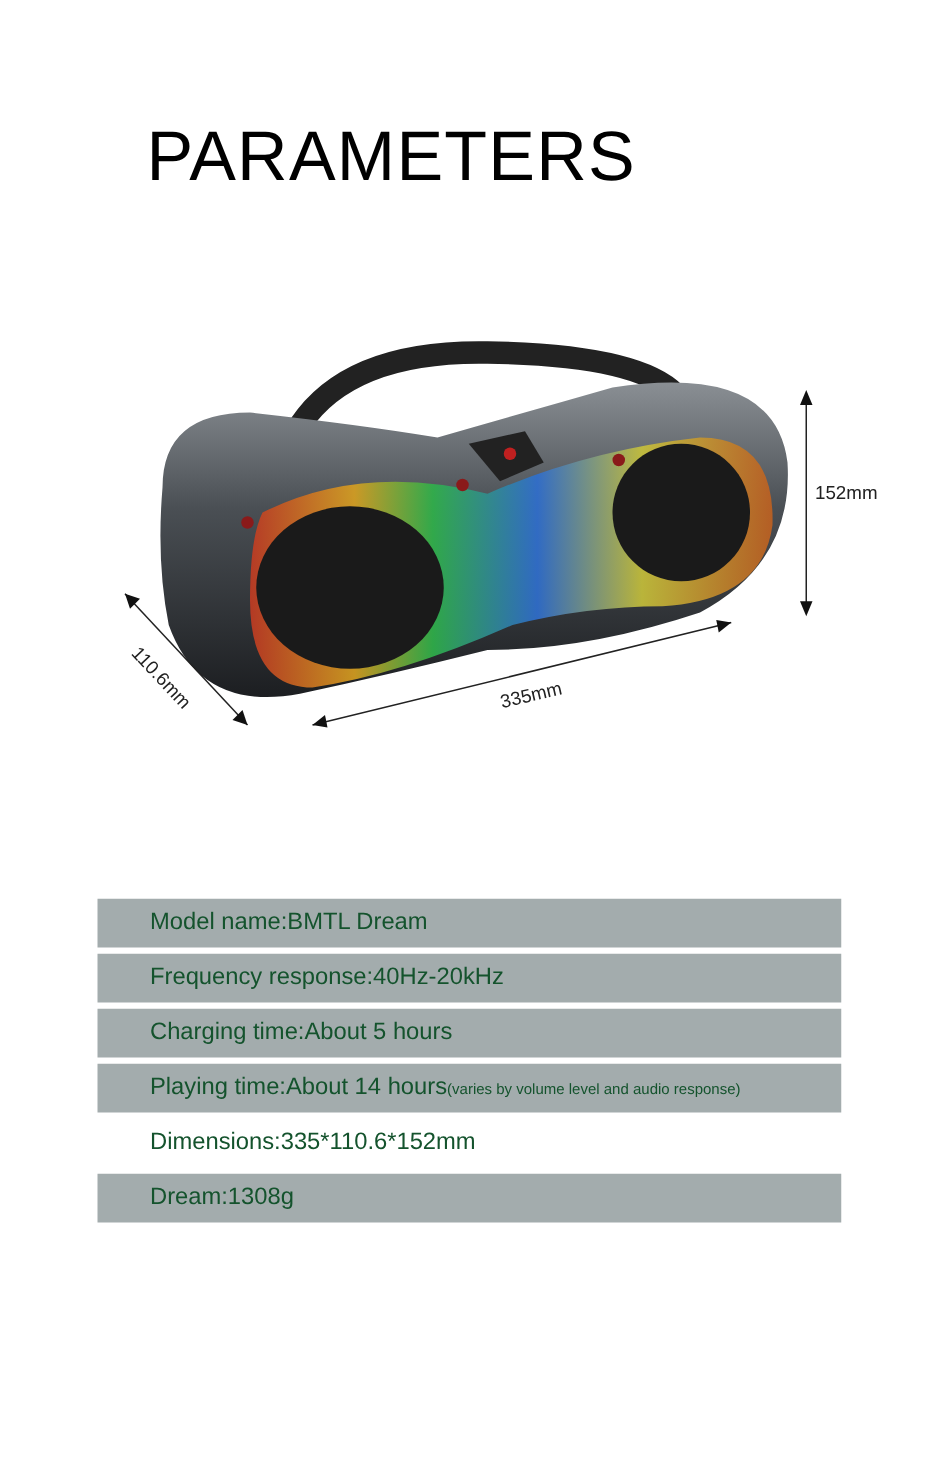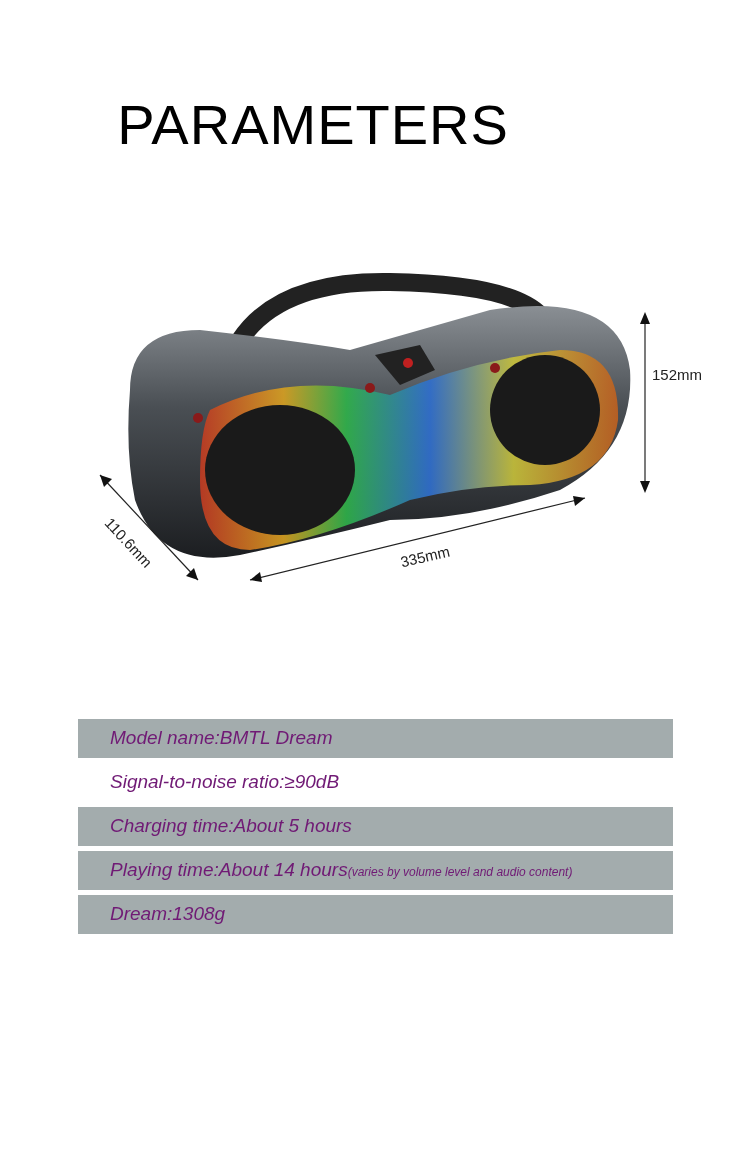--- a/index.html
+++ b/index.html
@@ -1,21 +1,21 @@
 <!DOCTYPE html>
 <html><head>
 <meta charset="utf-8">
 <style>
   html,body{margin:0;padding:0;background:#fff;}
   body{width:750px;height:1175px;position:relative;overflow:hidden;font-family:"Liberation Sans",sans-serif;color:#111;}
   .title{position:absolute;left:0;top:92px;width:626px;text-align:center;font-size:56px;font-weight:400;letter-spacing:1px;color:#000;}
   .product{position:absolute;left:90px;top:270px;width:570px;height:320px;}
   .dim-label{position:absolute;font-size:15px;color:#222;}
   .specs{position:absolute;left:78px;top:719px;width:595px;}
-  .row{height:38.5px;line-height:38.5px;padding-left:32px;font-size:19px;color:#701a75;margin-bottom:5.5px;font-style:italic;}
+  .row{height:38.5px;line-height:38.5px;padding-left:42px;font-size:19px;color:#14532d;margin-bottom:5.5px;}
   .row.shade{background:#a3acad;}
   .note{font-size:12px;}
 </style>
 </head>
 <body>
 
 <div class="title">PARAMETERS</div>
 
 <svg class="product" viewBox="0 0 570 320">
   <defs>
@@ -47,23 +47,24 @@
   <polygon points="10,205 22,209 14,217" fill="#111"></polygon>
     <polygon points="108,310 96,306 104,298" fill="#111"></polygon>
   <line x1="160" y1="310" x2="495" y2="228" stroke="#222" stroke-width="1.2"></line>
   <polygon points="160,310 170,302 172,312" fill="#111"></polygon>
     <polygon points="495,228 485,236 483,226" fill="#111"></polygon>
   <line x1="555" y1="45" x2="555" y2="220" stroke="#222" stroke-width="1.2"></line>
   <polygon points="555,42 550,54 560,54" fill="#111"></polygon>
     <polygon points="555,223 550,211 560,211" fill="#111"></polygon>
 </svg>
 
-<div class="dim-label" style="left:652px;top:366px;">152mm</div>
+<div class="dim-label" style="left:652px;top:386px;">152mm</div>
 <div class="dim-label" style="left:400px;top:548px;transform:rotate(-13deg);">335mm</div>
 <div class="dim-label" style="left:98px;top:534px;transform:rotate(47deg);">110.6mm</div>
 
 <div class="specs">
   <div class="row shade"><span>Model name:BMTL Dream</span></div>
-  <div class="row"><span>Signal-to-noise ratio:≥90dB</span></div>
+  <div class="row shade"><span>Frequency response:40Hz-20kHz</span></div>
   <div class="row shade"><span>Charging time:About 5 hours</span></div>
-  <div class="row shade"><span>Playing time:About 14 hours</span><span class="note">(varies by volume level and audio content)</span></div>
+  <div class="row shade"><span>Playing time:About 14 hours</span><span class="note">(varies by volume level and audio response)</span></div>
+  <div class="row"><span>Dimensions:335*110.6*152mm</span></div>
   <div class="row shade"><span>Dream:1308g</span></div>
 </div>
 
 </body></html>

